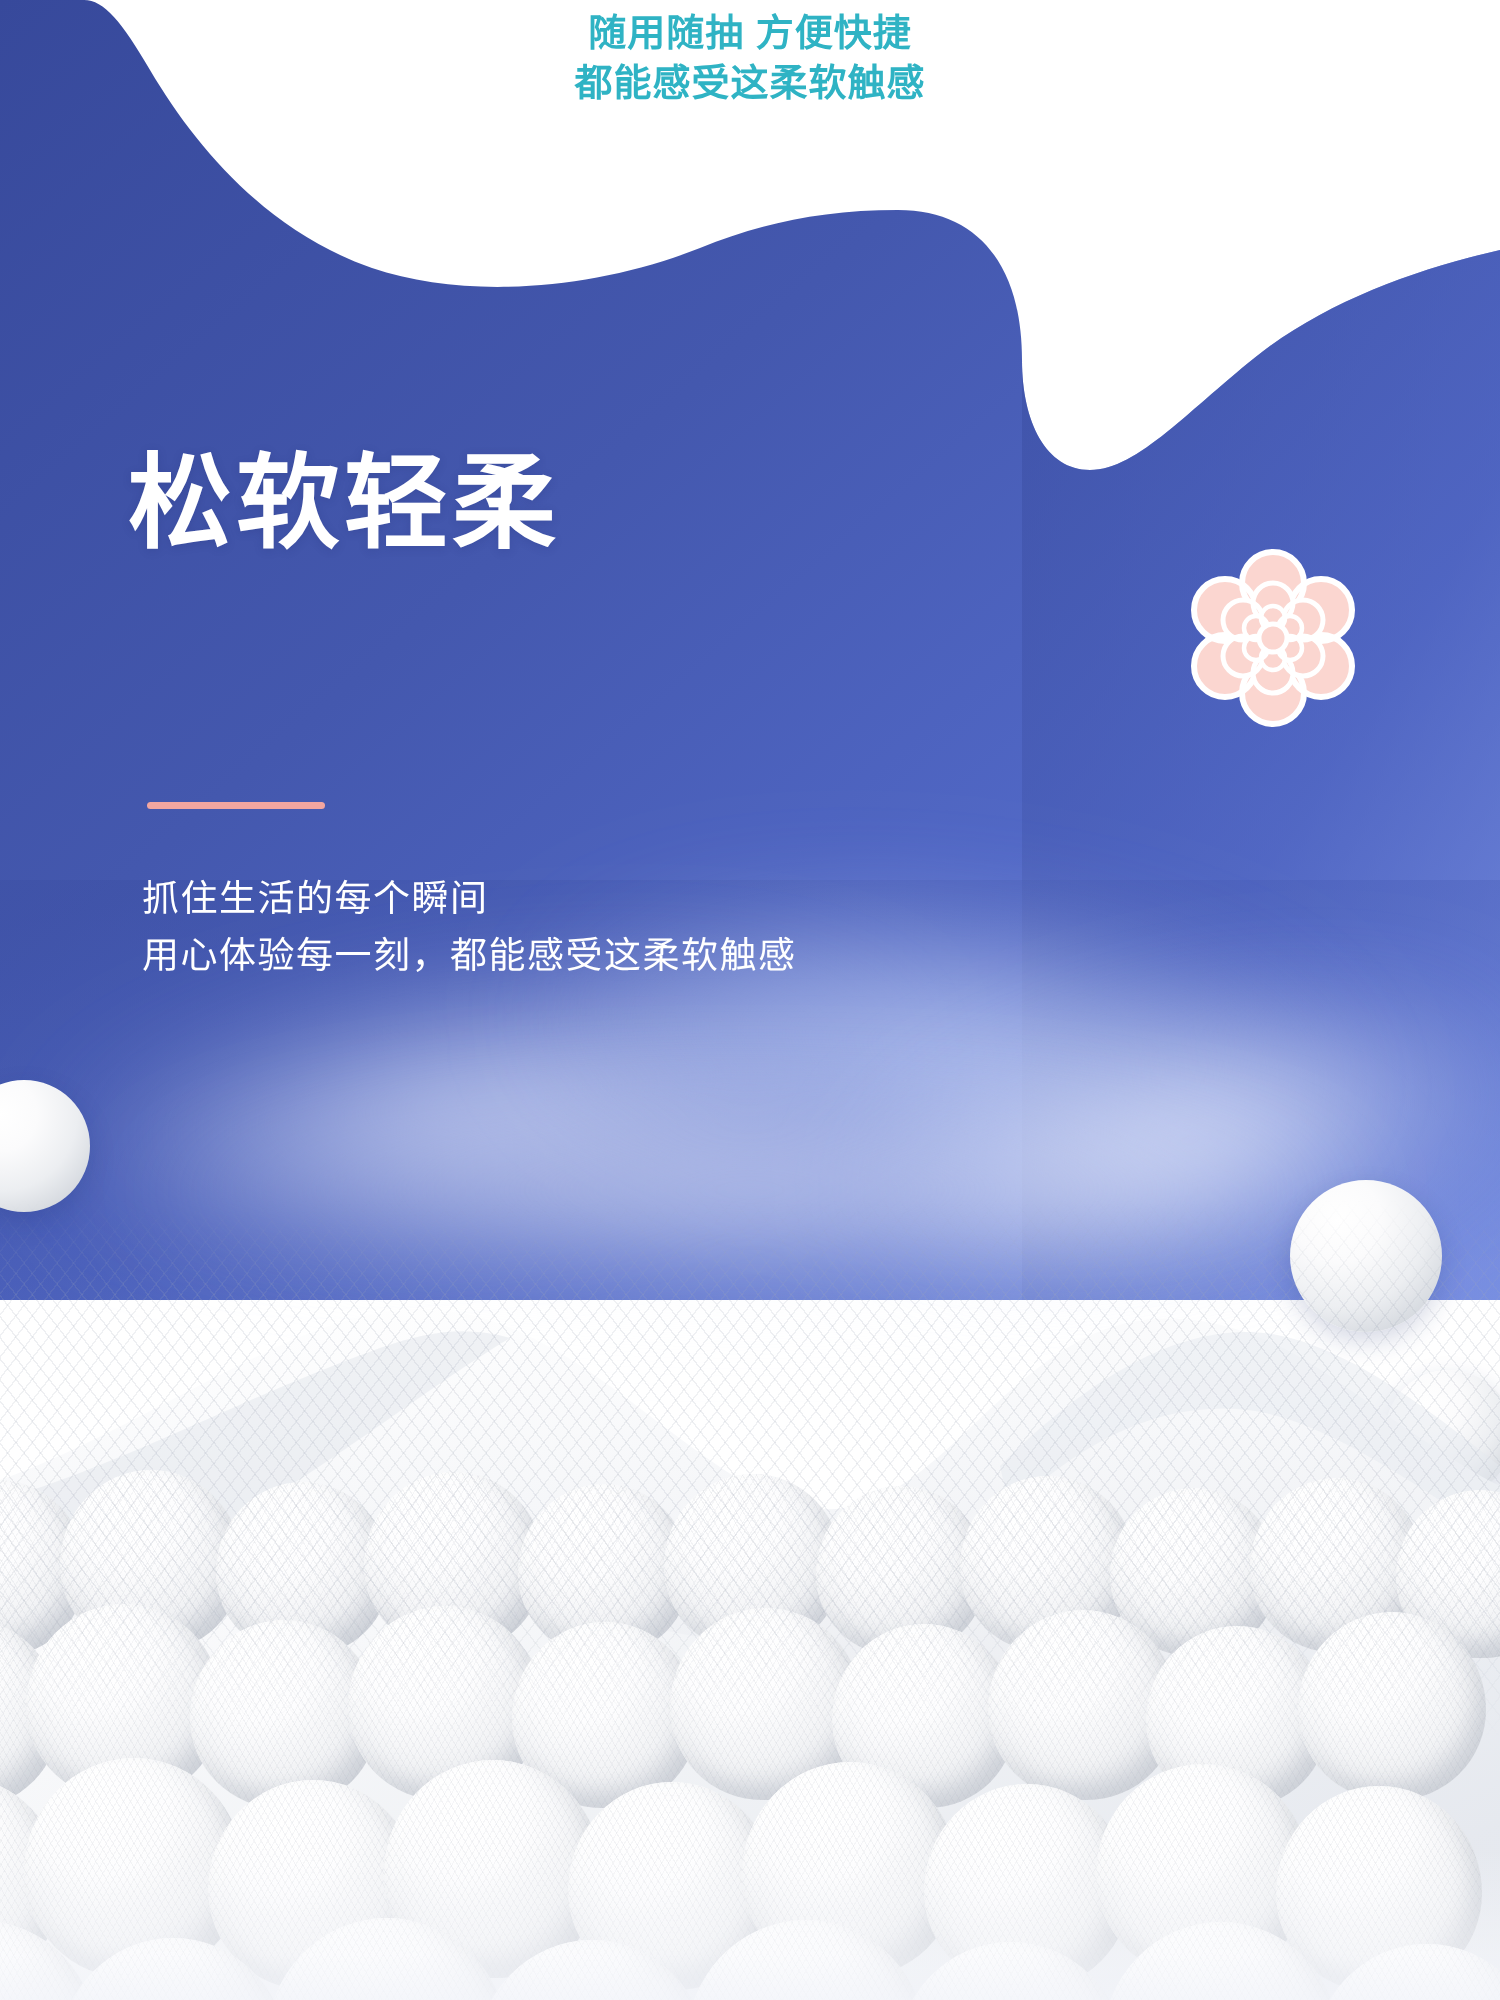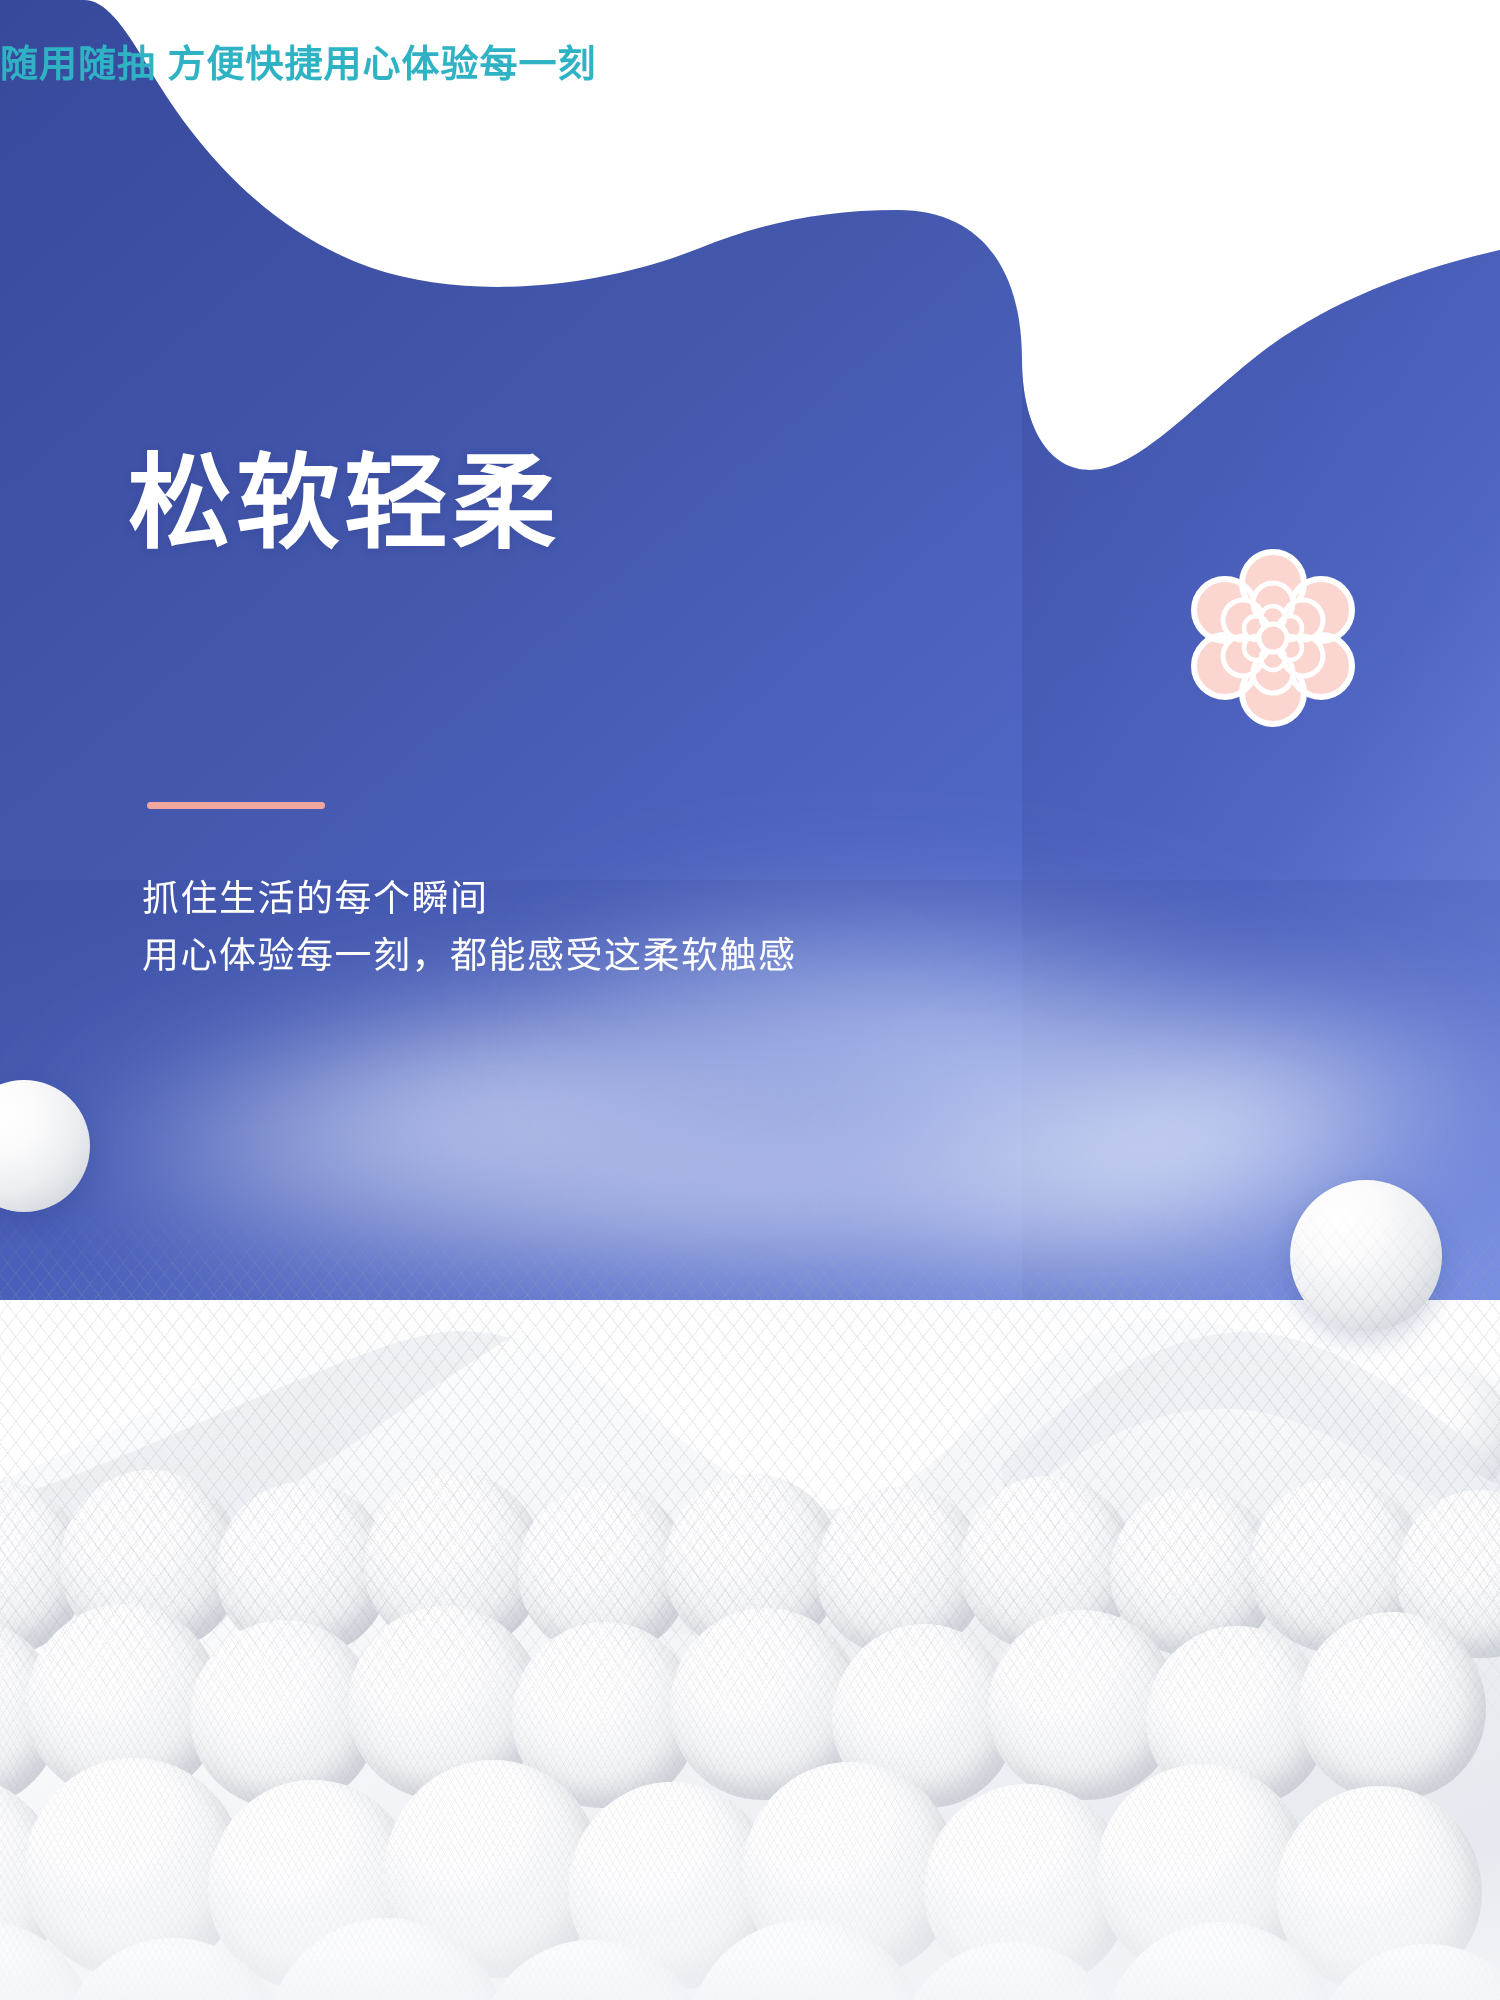--- a/index.html
+++ b/index.html
@@ -22,20 +22,21 @@
 
   
   .tagline {
     position: absolute;
     top: 0;
     left: 0;
     width: 1500px;
     height: 120px;
     z-index: 40;
     display: flex;
+    flex-direction: column;
     align-items: center;
     justify-content: flex-start;
     padding-top: 8px;
     box-sizing: border-box;
     pointer-events: none;
   }
   .tagline-line {
     font-size: 38px;
     line-height: 50px;
     font-weight: 700;
@@ -225,21 +226,21 @@
     background: linear-gradient(to bottom, rgba(255,255,255,0) 0%, rgba(248,249,252,0.55) 70%, rgba(243,245,250,0.85) 100%);
   }
 </style>
 </head>
 <body>
 
 <div class="poster">
 
   <div class="tagline">
     <div class="tagline-line">随用随抽 方便快捷</div>
-    <div class="tagline-line">用心体验每一刻</div>
+    <div class="tagline-line">都能感受这柔软触感</div>
   </div>
 
   <div class="blue-shape-wrap">
     <svg class="blue-shape-svg" viewBox="0 0 1500 1300" preserveAspectRatio="none">
       <defs>
         <linearGradient id="blueGrad" x1="0" y1="0" x2="1" y2="1">
           <stop offset="0%" stop-color="#37499b"></stop>
           <stop offset="38%" stop-color="#4458ae"></stop>
           <stop offset="70%" stop-color="#5269c8"></stop>
           <stop offset="100%" stop-color="#6f86dd"></stop>

